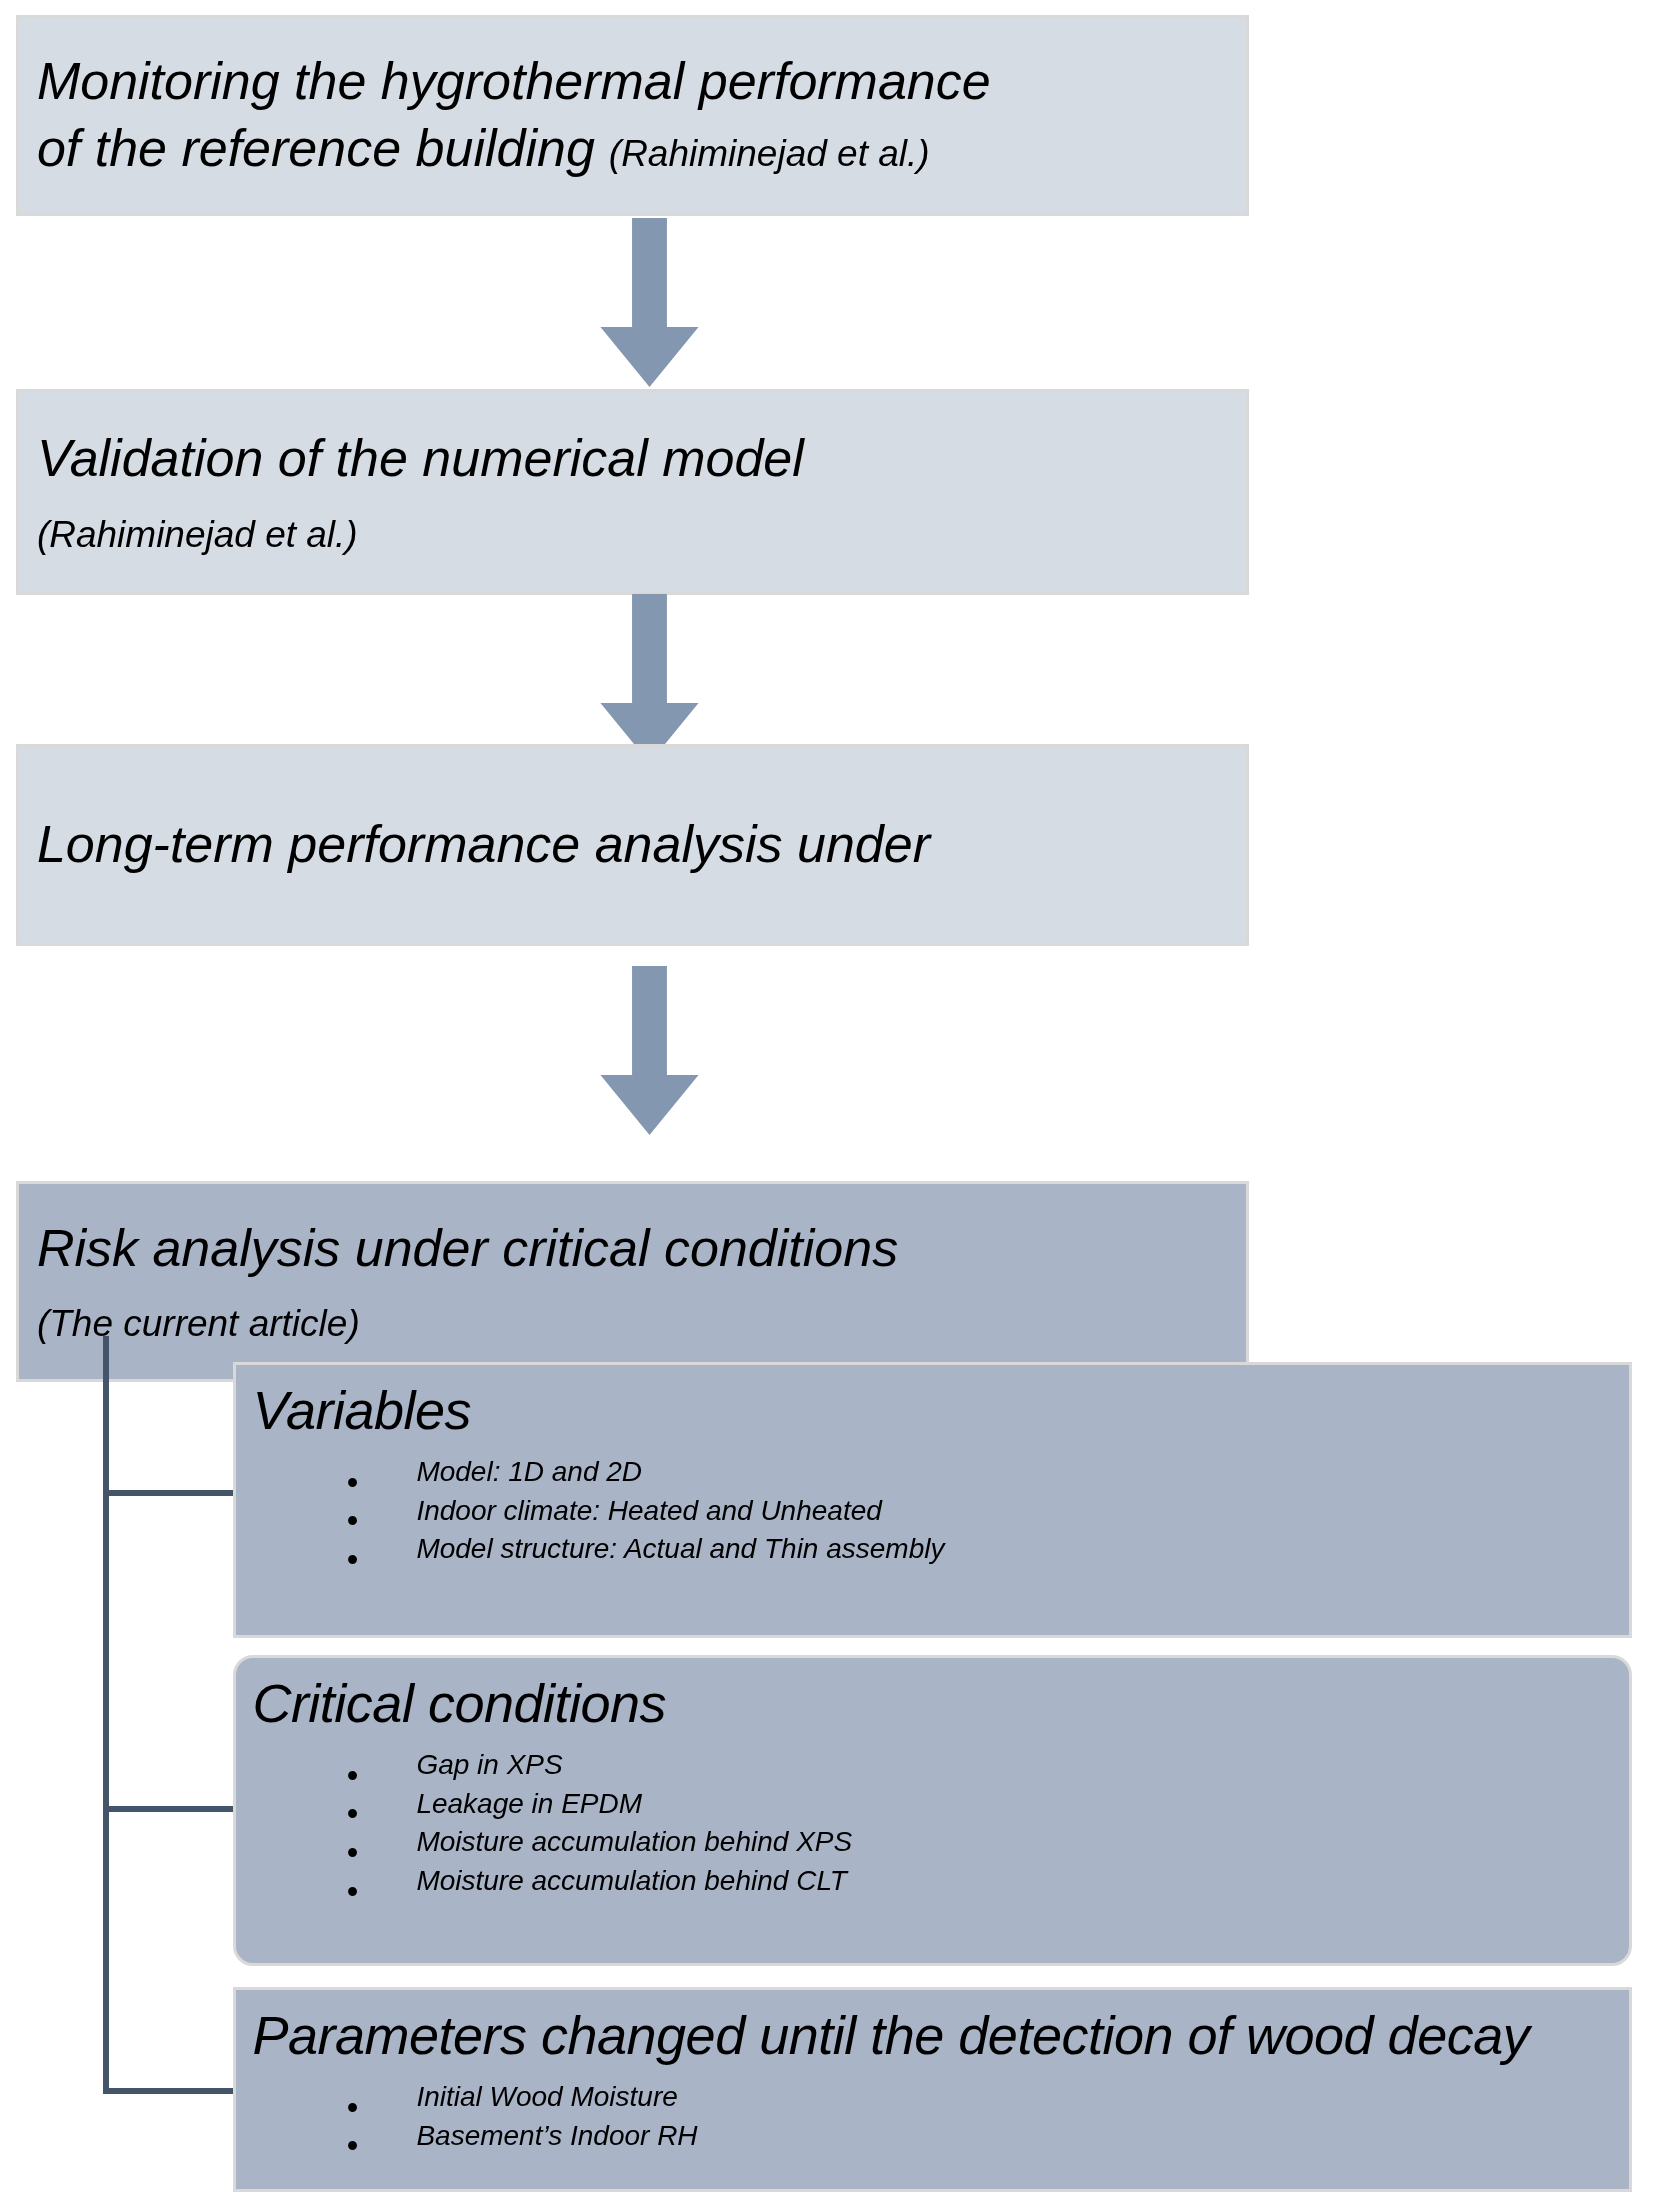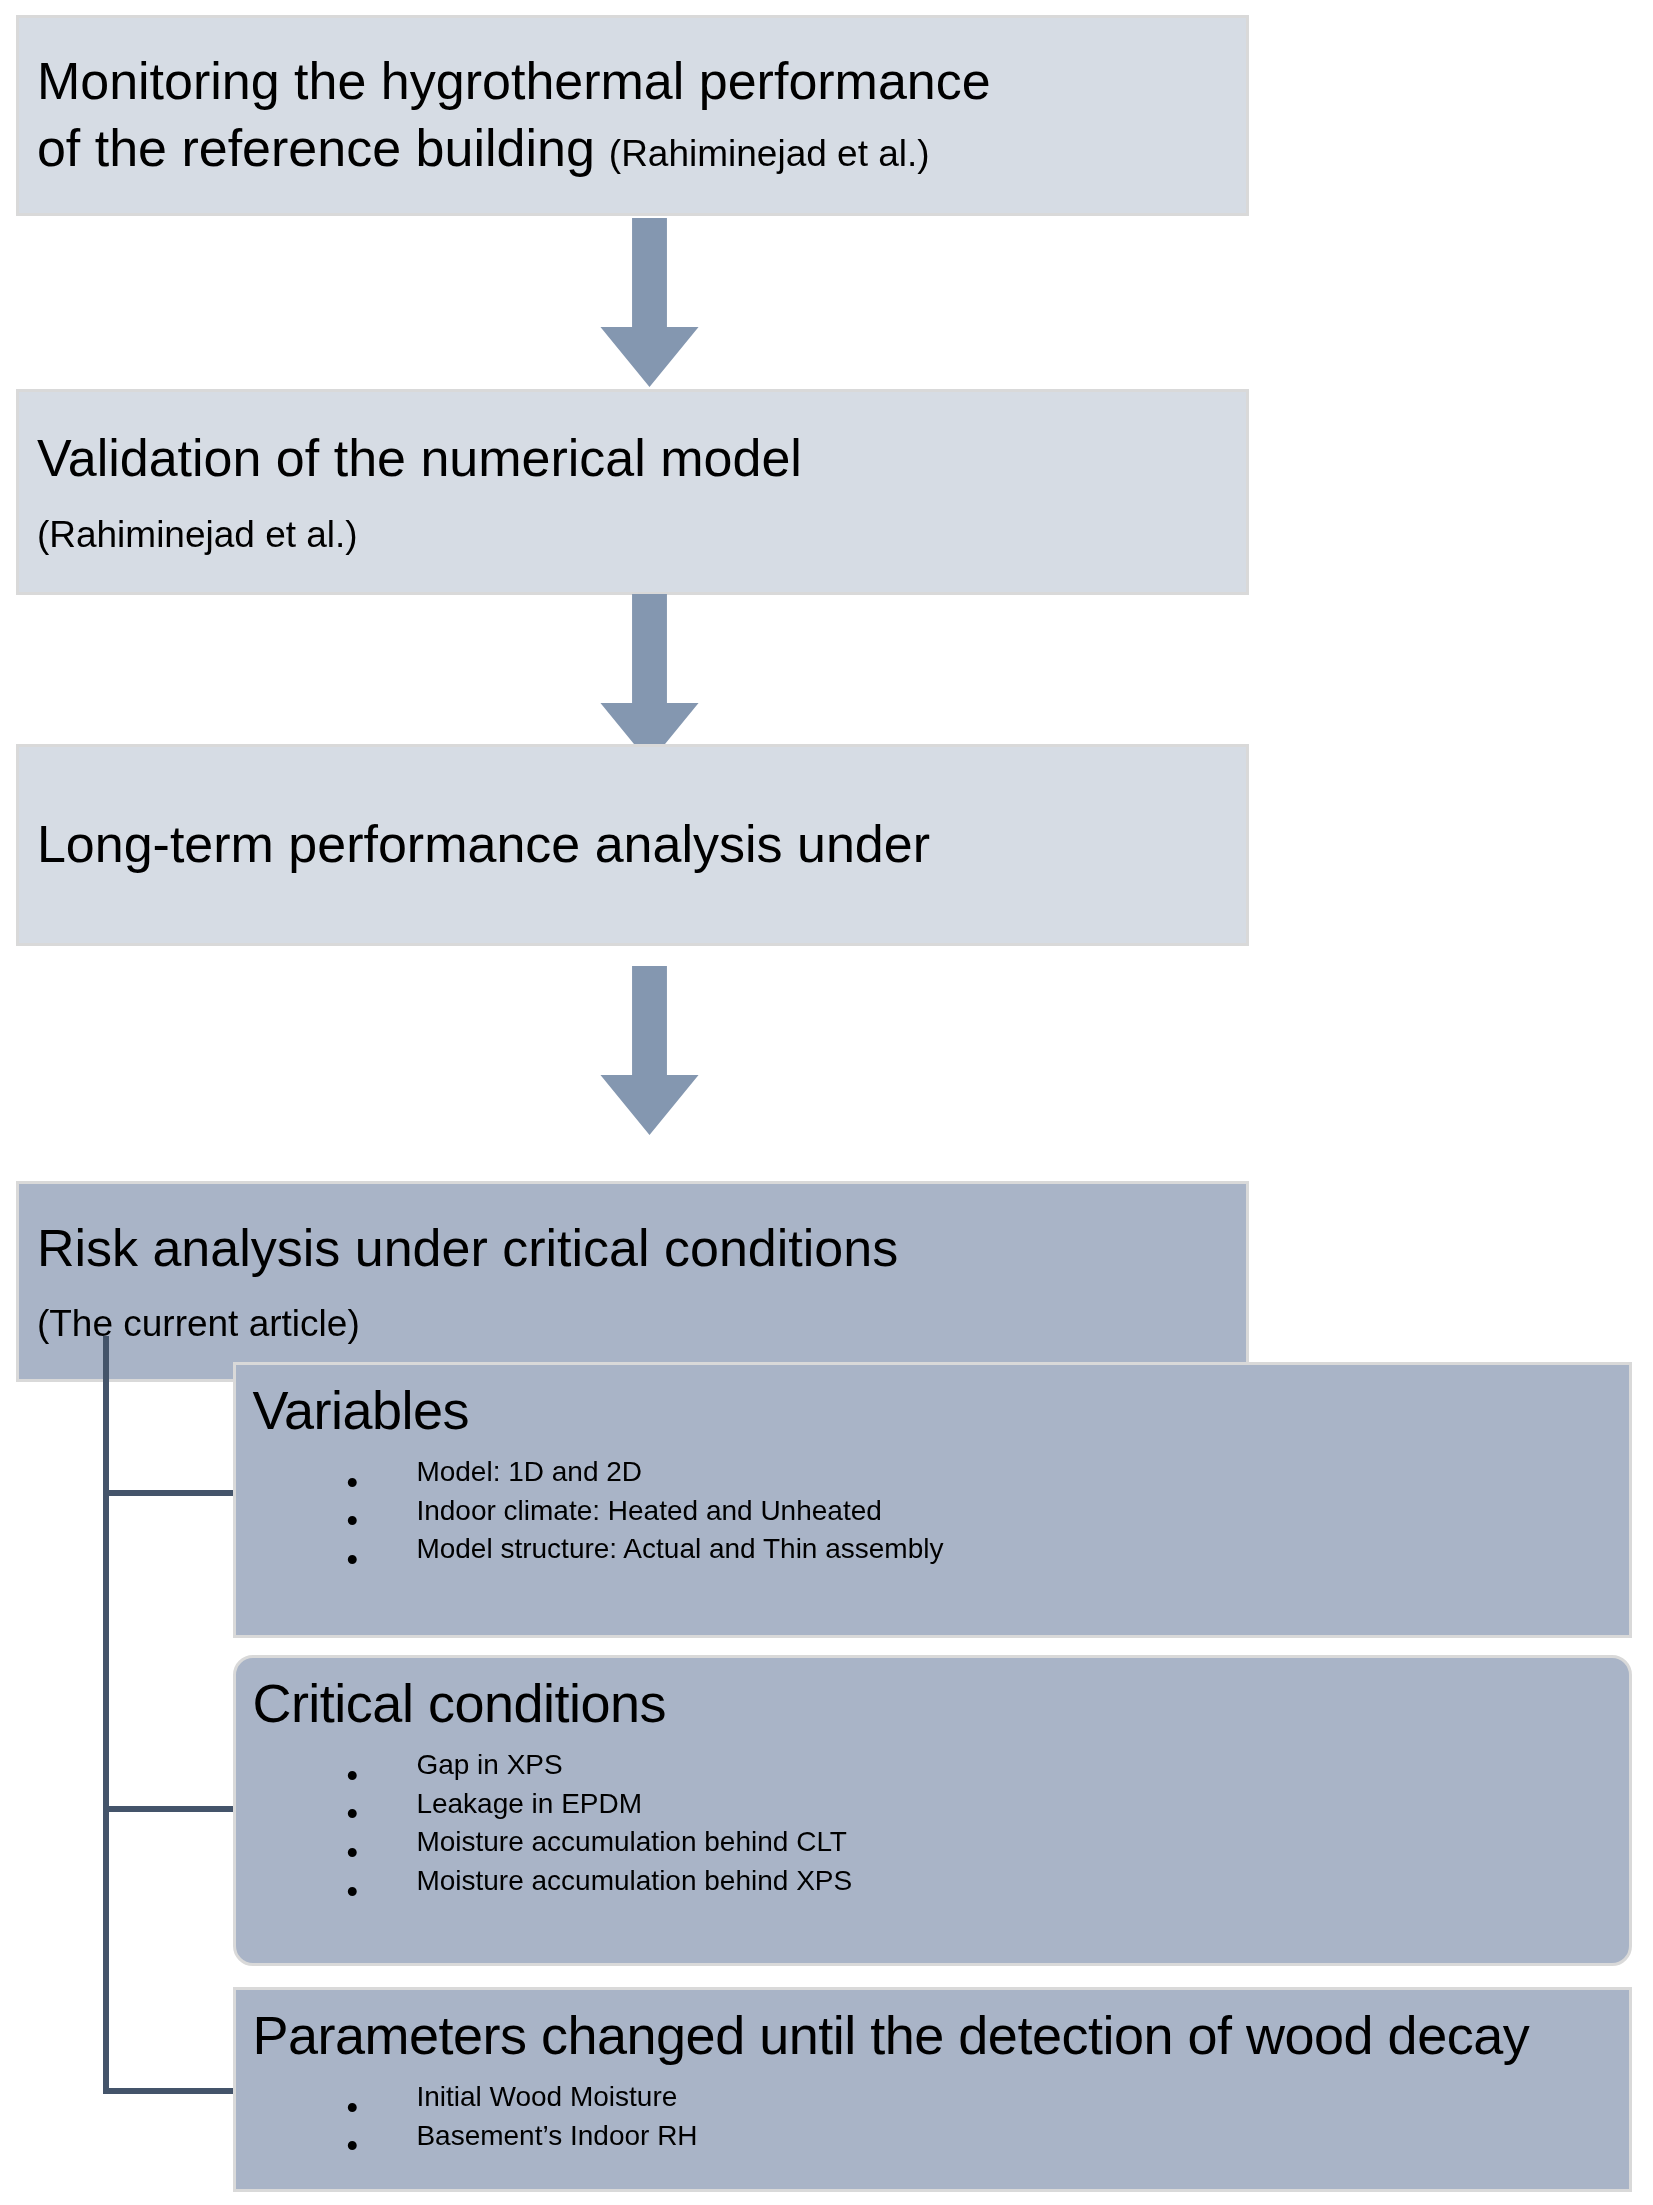--- a/index.html
+++ b/index.html
@@ -1,19 +1,19 @@
 <!DOCTYPE html>
 <html style="font-size:8.7px"><head>
 <meta charset="utf-8">
 <style>
   html,body{margin:0;padding:0;background:#ffffff;}
   body{width:1653px;height:2205px;overflow:hidden;}
   #canvas{
     position:relative;width:1377px;height:2205px;
-    font-family:"Liberation Sans",sans-serif;color:#000000;background:#ffffff;
+    font-family:"Liberation Sans",sans-serif;color:#000000;background:#ffffff;font-style:italic;
   }
   
   .fbox{
     position:absolute;left:16.4px;width:1233px;box-sizing:border-box;
     border:3.8px solid #d9d9d9;
     display:flex;flex-direction:column;justify-content:center;
     padding:0 22px 0 17.5px;overflow:hidden;
   }
   .fbox.light{background:#d6dce4;}
   .fbox.dark{background:#a9b4c7;margin-top:45px;}
@@ -104,22 +104,22 @@
       <li>Indoor climate: Heated and Unheated</li>
       <li>Model structure: Actual and Thin assembly</li>
     </ul>
   </div>
 
   <div class="dbox" id="dbox-critical">
     <div class="d-title">Critical conditions</div>
     <ul class="d-list">
       <li>Gap in XPS</li>
       <li>Leakage in EPDM</li>
+      <li>Moisture accumulation behind XPS</li>
       <li>Moisture accumulation behind CLT</li>
-      <li>Moisture accumulation behind XPS</li>
     </ul>
   </div>
 
   <div class="dbox" id="dbox-parameters">
     <div class="d-title">Parameters changed until the detection of wood decay</div>
     <ul class="d-list">
       <li>Initial Wood Moisture</li>
       <li>Basement’s Indoor RH</li>
     </ul>
   </div>

